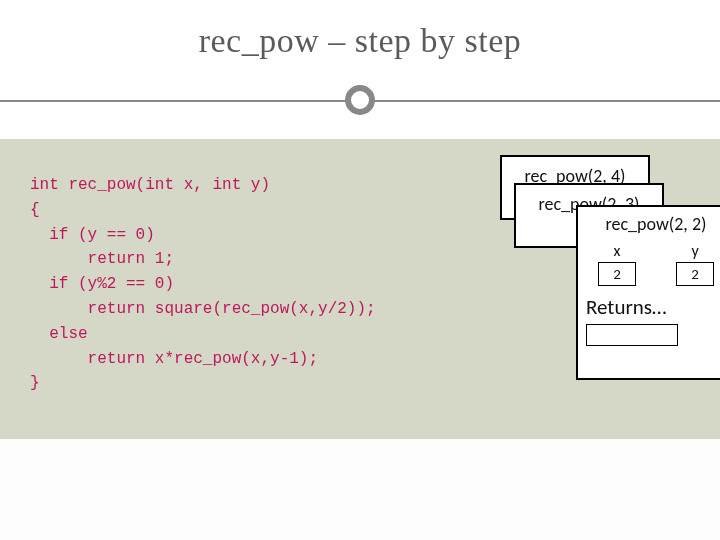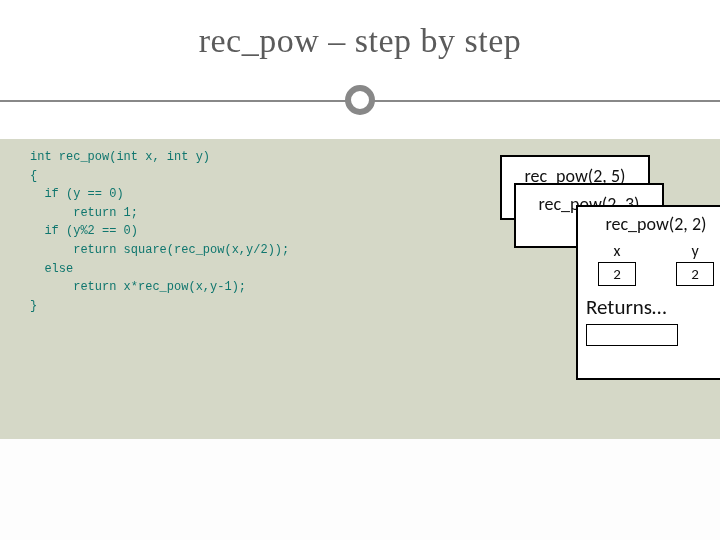--- a/index.html
+++ b/index.html
@@ -56,26 +56,26 @@
   .content-band {
     position: absolute;
     top: 139px;
     left: 0;
     right: 0;
     height: 300px;
     background: #d5d8c7;
   }
   .code {
     position: absolute;
-    top: 148px;
+    top: 173px;
     left: 30px;
     font-family: "Courier New", monospace;
-    font-size: 12px;
+    font-size: 16px;
     line-height: 1.55;
-    color: #0f766e;
+    color: #be185d;
     white-space: pre;
   }
   .callstack {
     position: absolute;
     top: 155px;
     left: 500px;
     font-family: Calibri, Arial, sans-serif;
   }
   .frame {
     position: absolute;
@@ -149,21 +149,21 @@
       return 1;
   if (y%2 == 0)
       return square(rec_pow(x,y/2));
   else
       return x*rec_pow(x,y-1);
 }</div>
 
   <div class="callstack">
 
     <div class="frame f1">
-      <div class="ftitle">rec_pow(2, 5)</div>
+      <div class="ftitle">rec_pow(2, 4)</div>
     </div>
 
     <div class="frame f2">
       <div class="ftitle">rec_pow(2, 3)</div>
     </div>
 
     <div class="frame f3">
       <div class="ftitle">rec_pow(2, 2)</div>
       <div class="xyrow">
         <div class="col">

